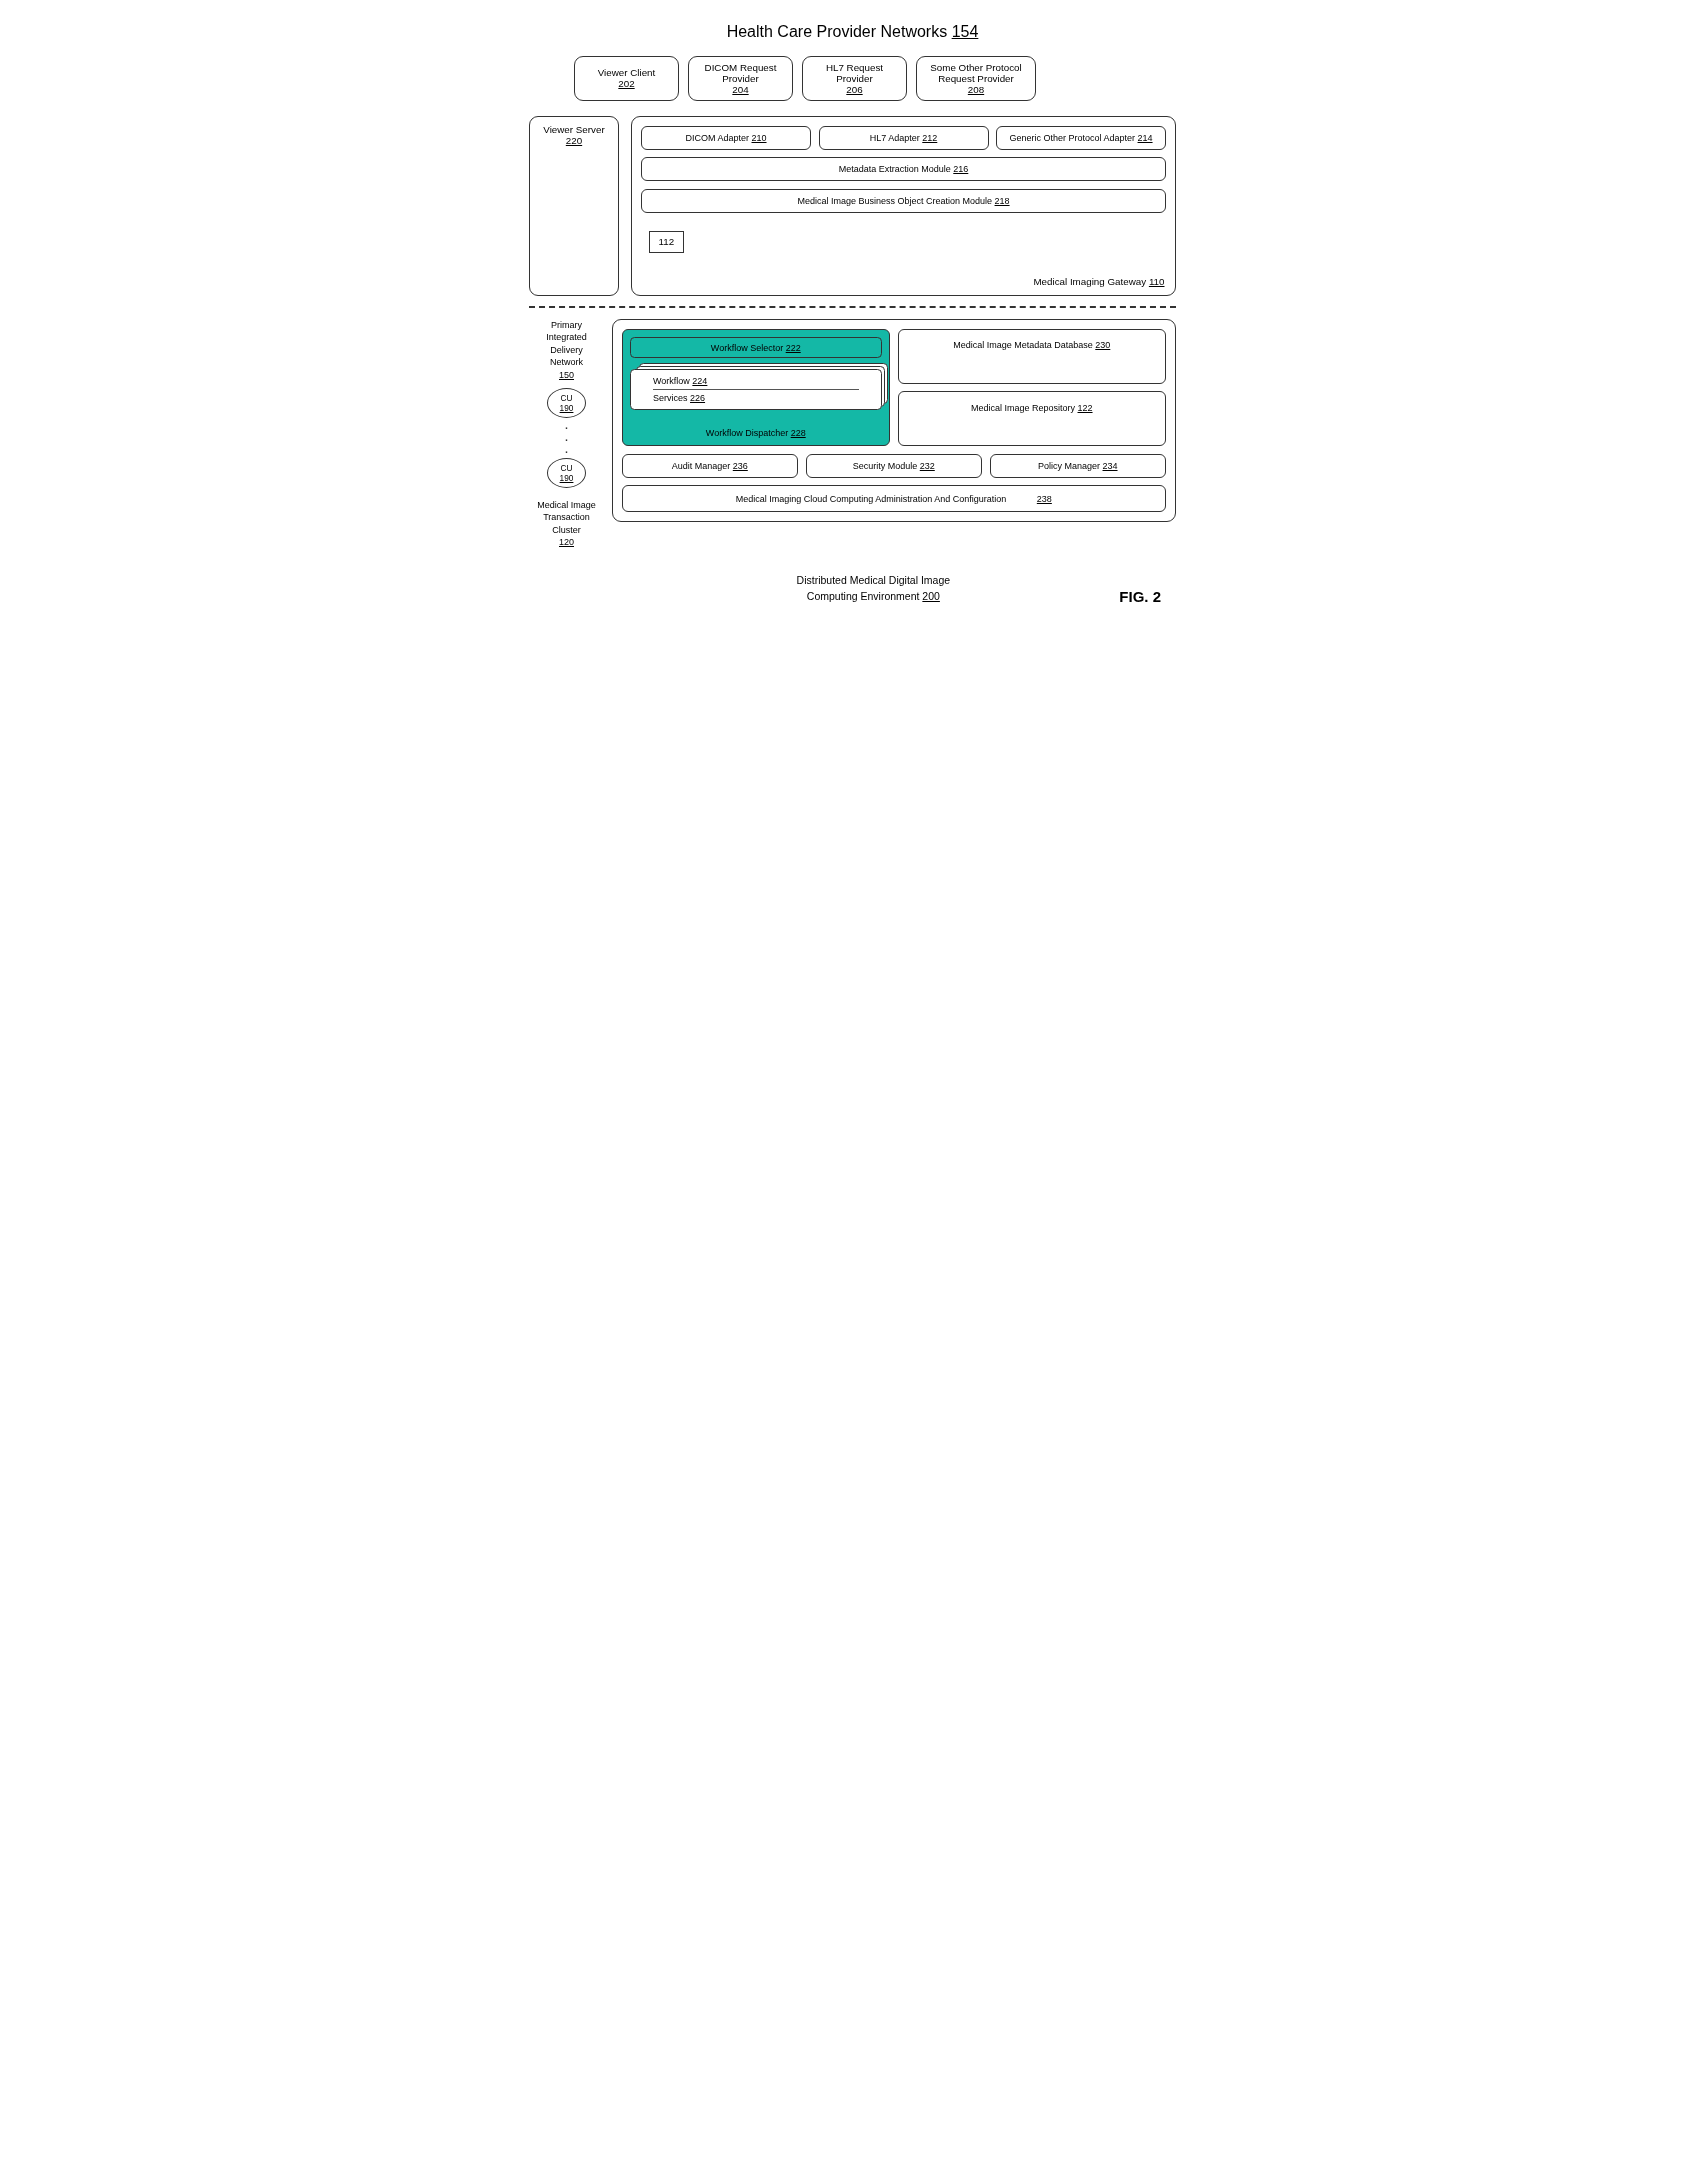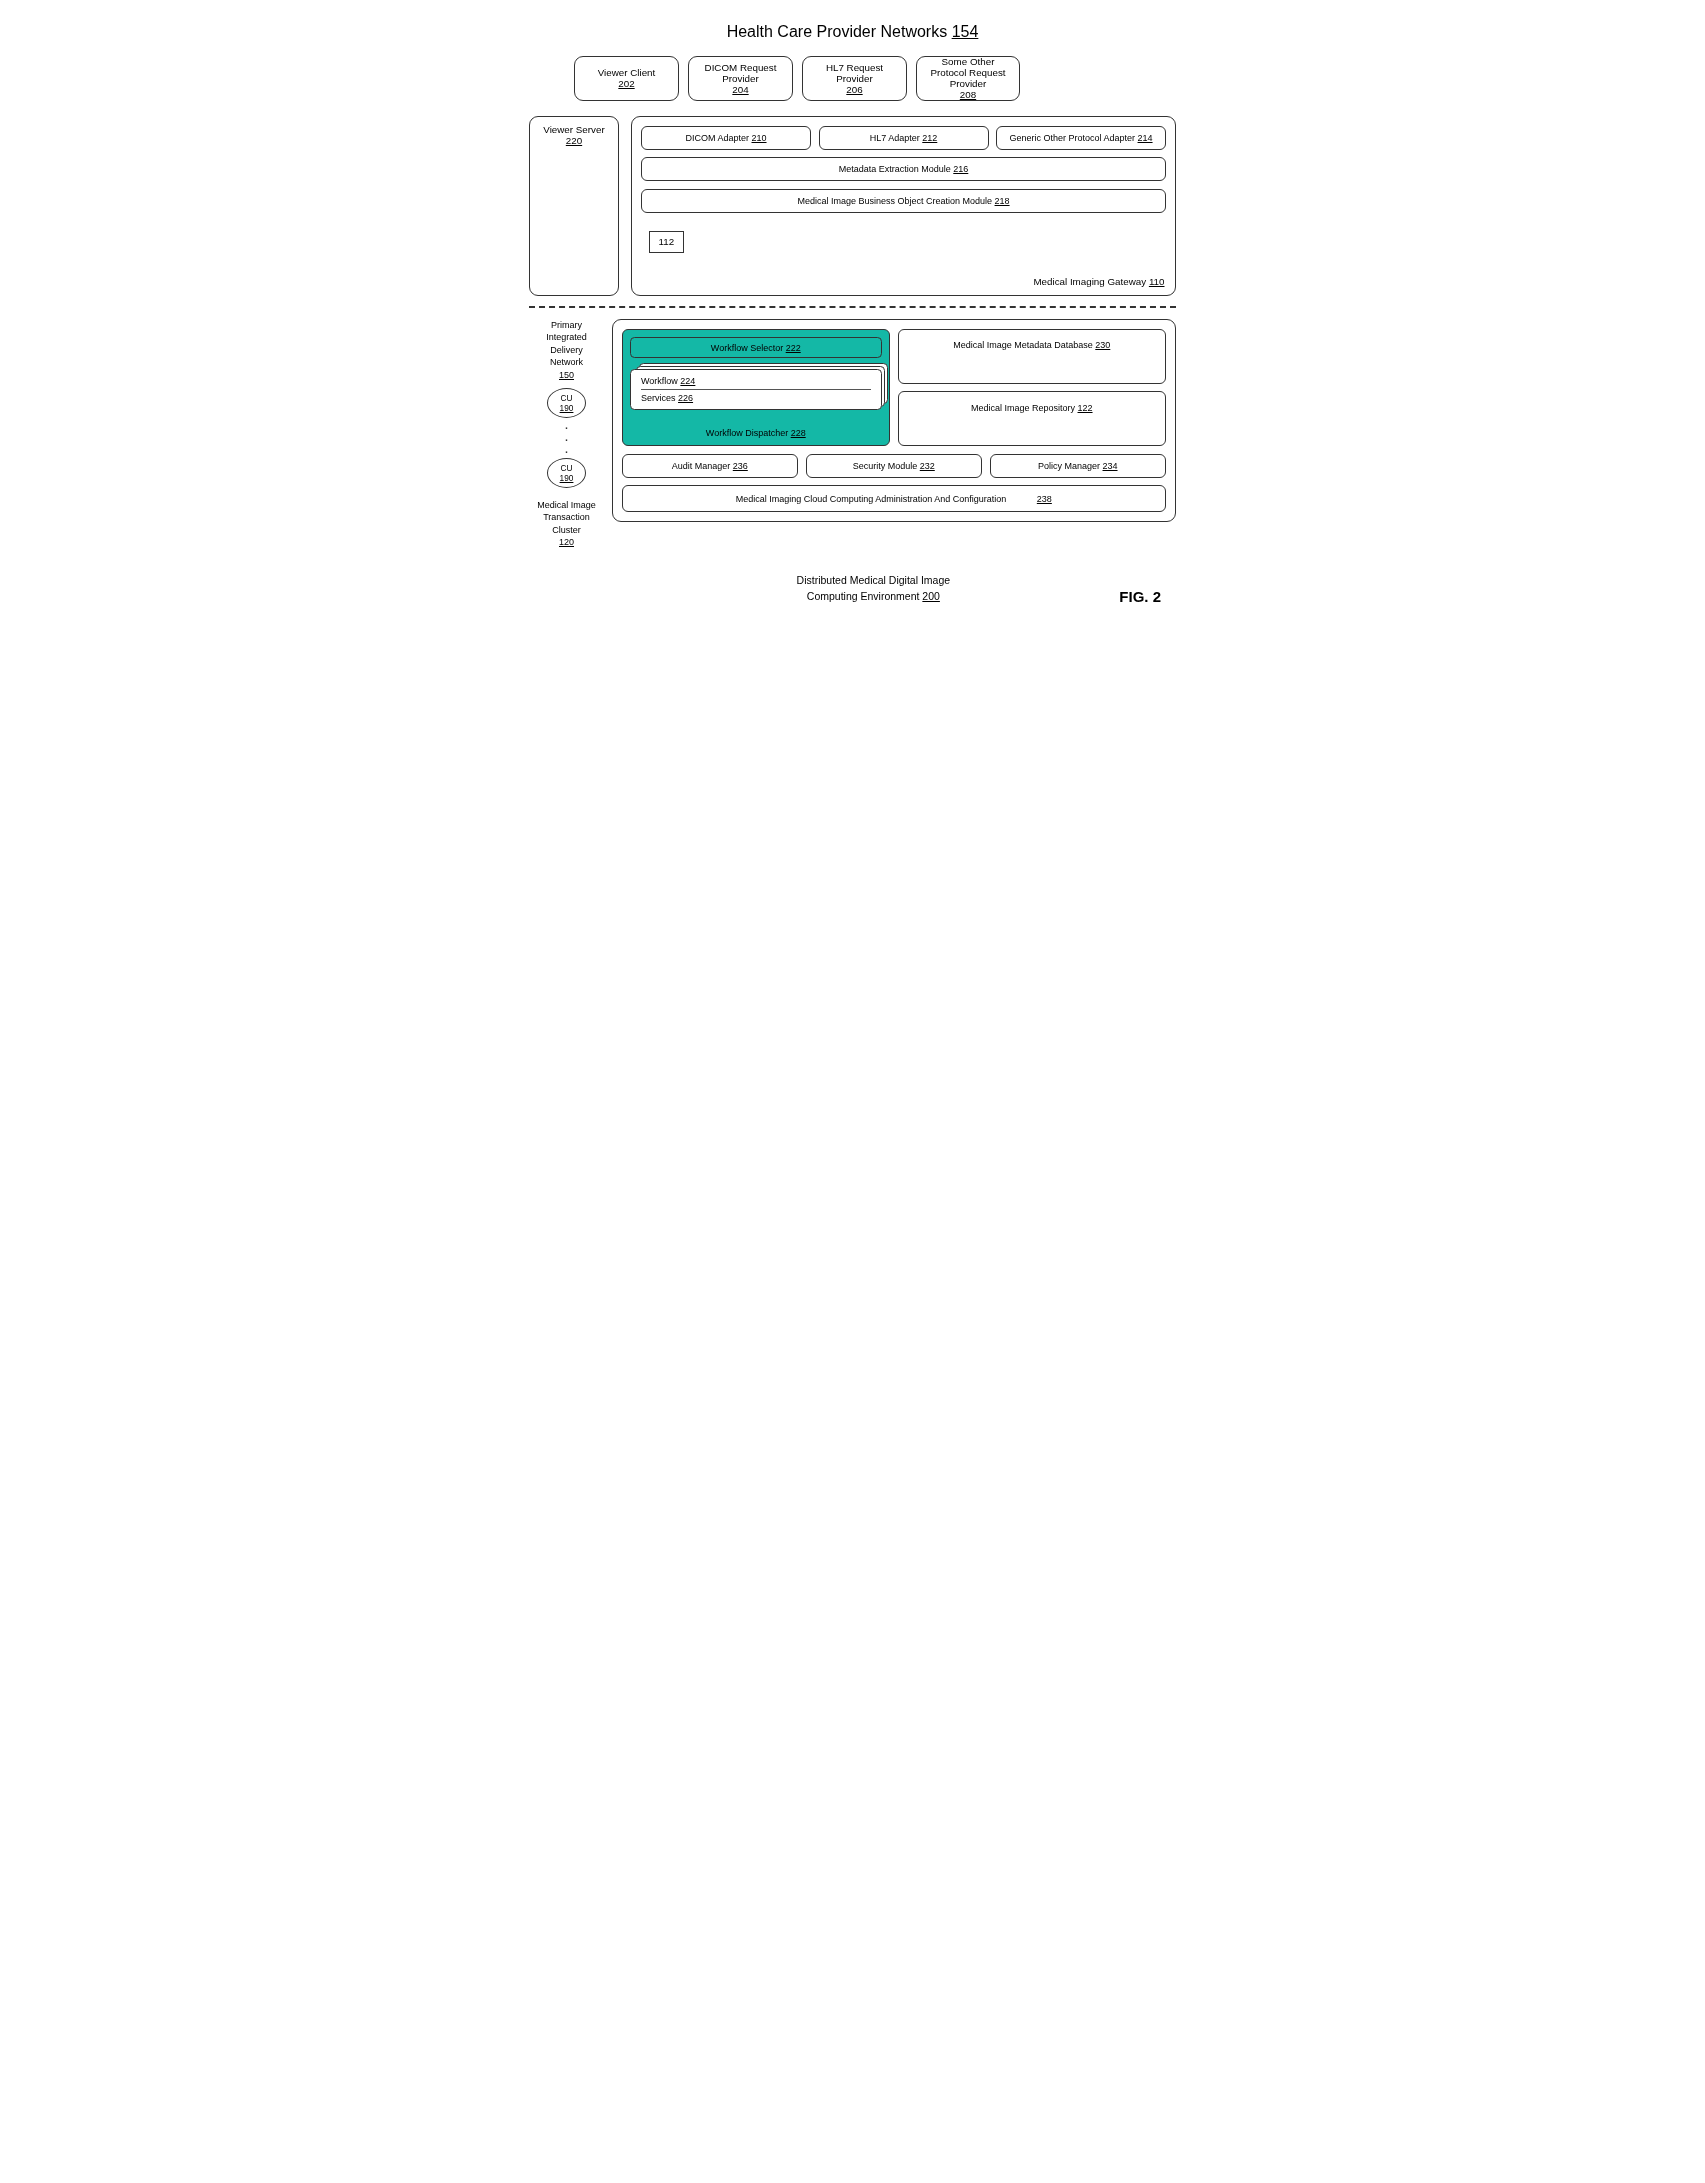--- a/index.html
+++ b/index.html
@@ -234,21 +234,21 @@
       height: 100%;
       border: 1.5px solid #333;
       border-radius: 4.5px;
       background: #fff;
       z-index: 2;
     }
     .paper-front {
       position: relative;
       border: 1.5px solid #333;
       border-radius: 4.5px;
-      padding: 6px 10px;
+      padding: 6px 22px;
       background: #fff;
       z-index: 3;
     }
     .paper-front u { text-decoration: underline; }
     .workflow-title {
       font-size: 9px;
       margin-bottom: 3px;
       text-align: left;
     }
     .workflow-title u { text-decoration: underline; }
@@ -355,21 +355,21 @@
         <div>DICOM Request Provider</div>
         <u>204</u>
       </div>
     </div>
     <div class="box">
       <div>
         <div>HL7 Request Provider</div>
         <u>206</u>
       </div>
     </div>
-    <div class="box" style="width:104px; height:45px; font-size:9.8px;">
+    <div class="box" style="width:120px; height:45px; font-size:9.8px;">
       <div>
         <div>Some Other Protocol Request Provider</div>
         <u>208</u>
       </div>
     </div>
   </div>
 </div>
 
 <div class="gateway-section">
   <div class="viewer-server-box">

